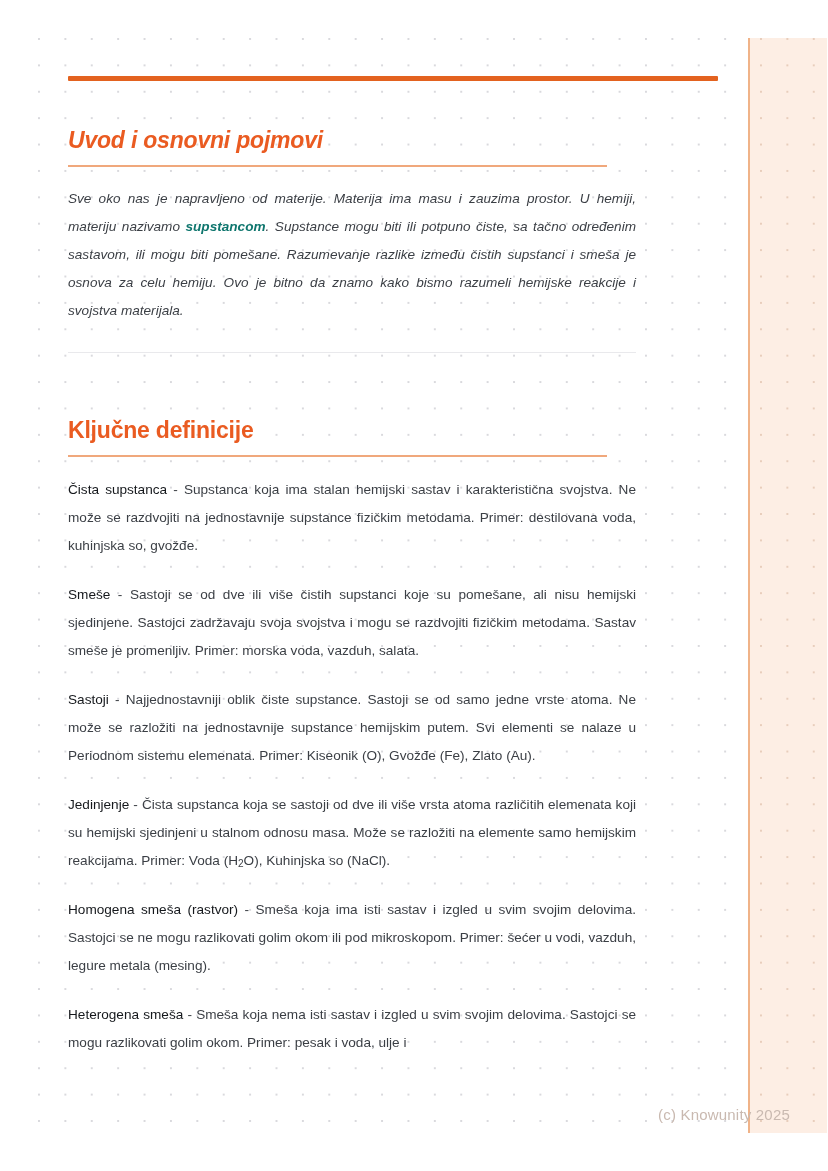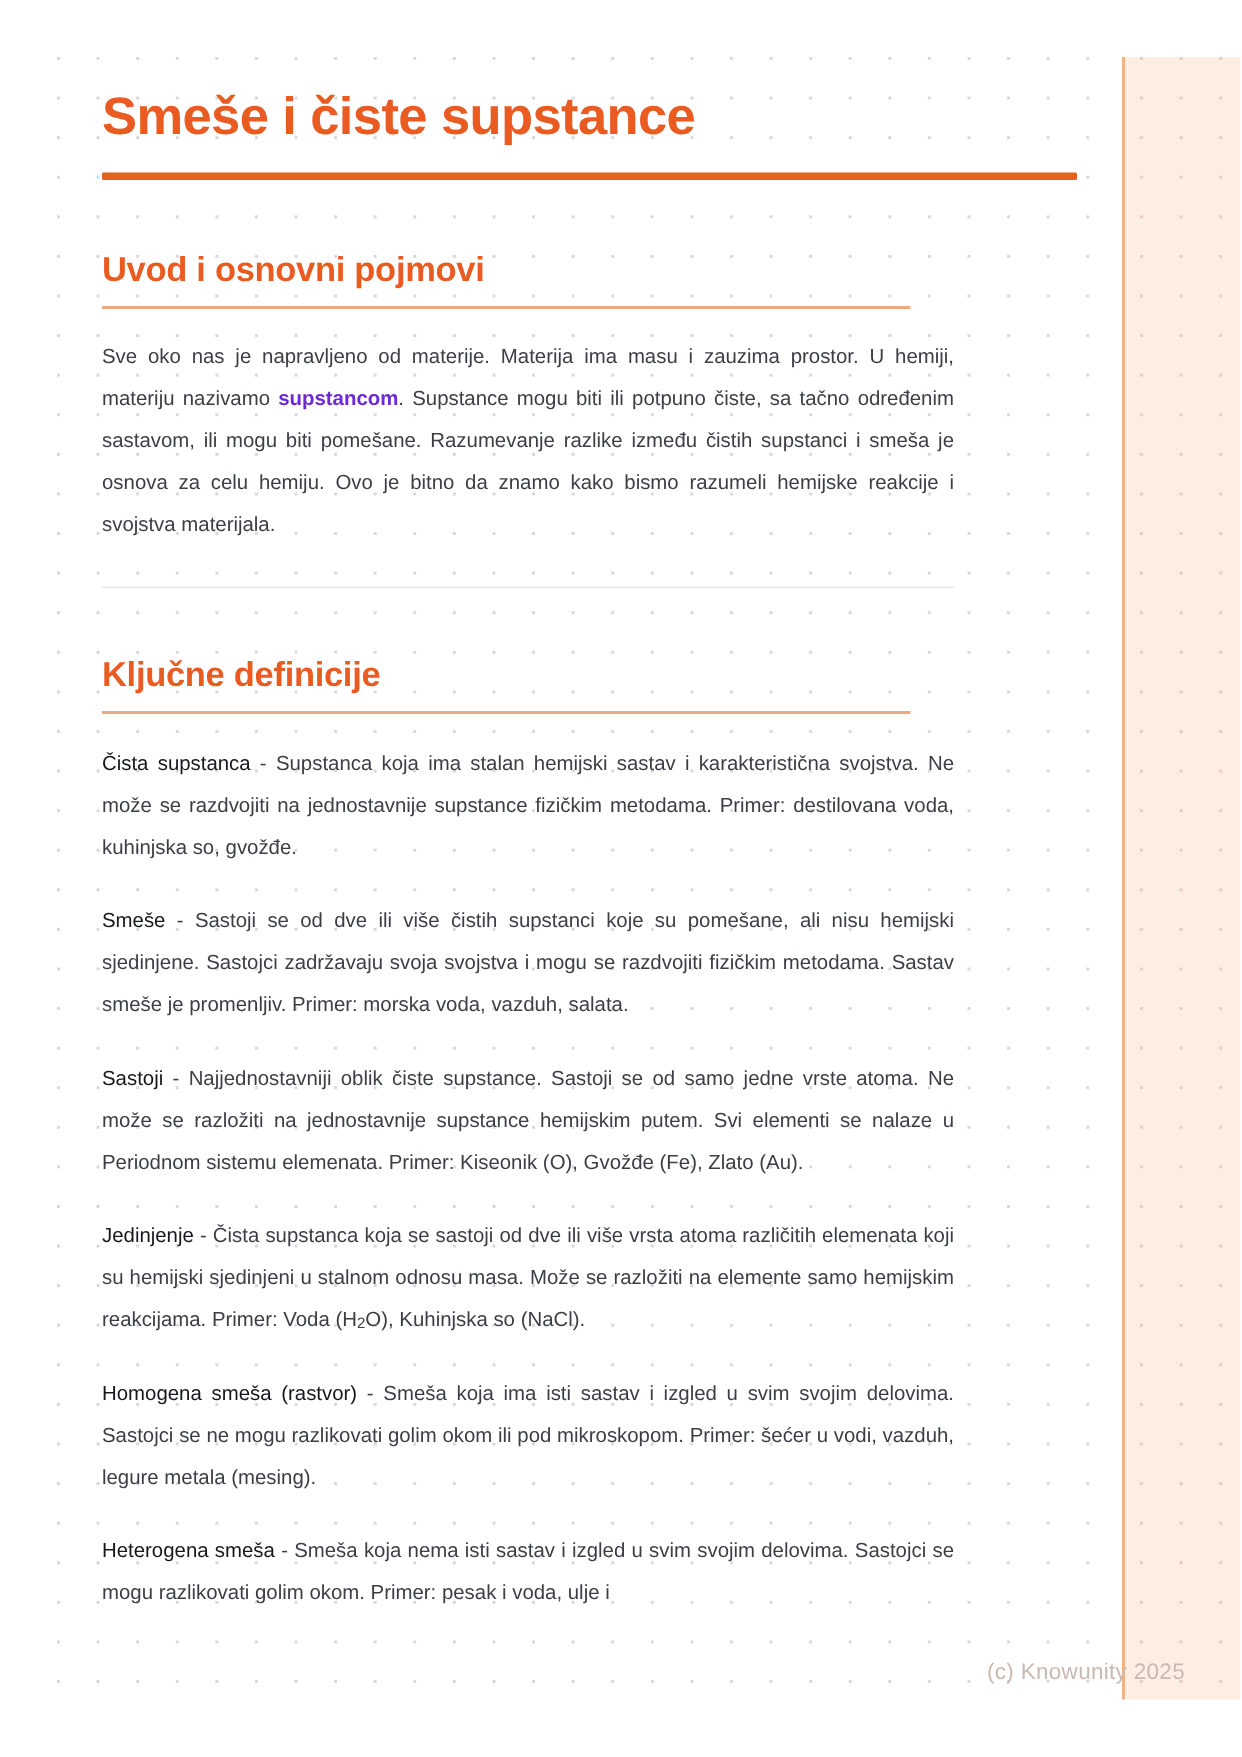--- a/index.html
+++ b/index.html
@@ -91,22 +91,22 @@
     padding: 0;
   }
 
   .section-rule {
     margin-top: 11px;
     height: 2px;
     width: 539px;
     background: #f0a87c;
   }
 
-  .section-1 { margin-top: 46px; }
-  .section-2 { margin-top: 44px; }
+  .section-1 { margin-top: 46px; font-style: italic; }
+  .section-2 { margin-top: 64px; }
 
   .body-text {
     font-size: 13.6px;
     line-height: 2.06;
     color: #3b3f45;
     text-align: justify;
     margin: 0;
     padding: 0;
   }
   .body-text.first { margin-top: 18px; }
@@ -130,21 +130,21 @@
   }
   .definition:last-child { margin-bottom: 0; }
 
   .term {
     font-weight: 400;
     color: #15181c;
   }
 
   b.inline-strong {
     font-weight: 700;
-    color: #6d28d9;
+    color: #0f766e;
   }
 
   sub {
     font-size: 0.74em;
     vertical-align: -0.15em;
   }
 
   
   .watermark {
     position: absolute;
@@ -173,21 +173,20 @@
 <div class="page">
 
   <div class="dot-grid"></div>
 
   <div class="side-band">
     <div class="band-dots"></div>
   </div>
 
   <div class="content">
 
-    <h1 class="doc-title">Smeše i čiste supstance</h1>
 
     <div class="title-rule"></div>
 
     <div class="section-1">
       <h2 class="section-title">Uvod i osnovni pojmovi</h2>
       <div class="section-rule"></div>
 
       <p class="body-text first"><span>Sve oko nas je napravljeno od materije. Materija ima masu i zauzima prostor. U hemiji, materiju nazivamo </span><b class="inline-strong">supstancom</b><span>. Supstance mogu biti ili potpuno čiste, sa tačno određenim sastavom, ili mogu biti pomešane. Razumevanje razlike između čistih supstanci i smeša je osnova za celu hemiju. Ovo je bitno da znamo kako bismo razumeli hemijske reakcije i svojstva materijala.</span></p>
     </div>
 

